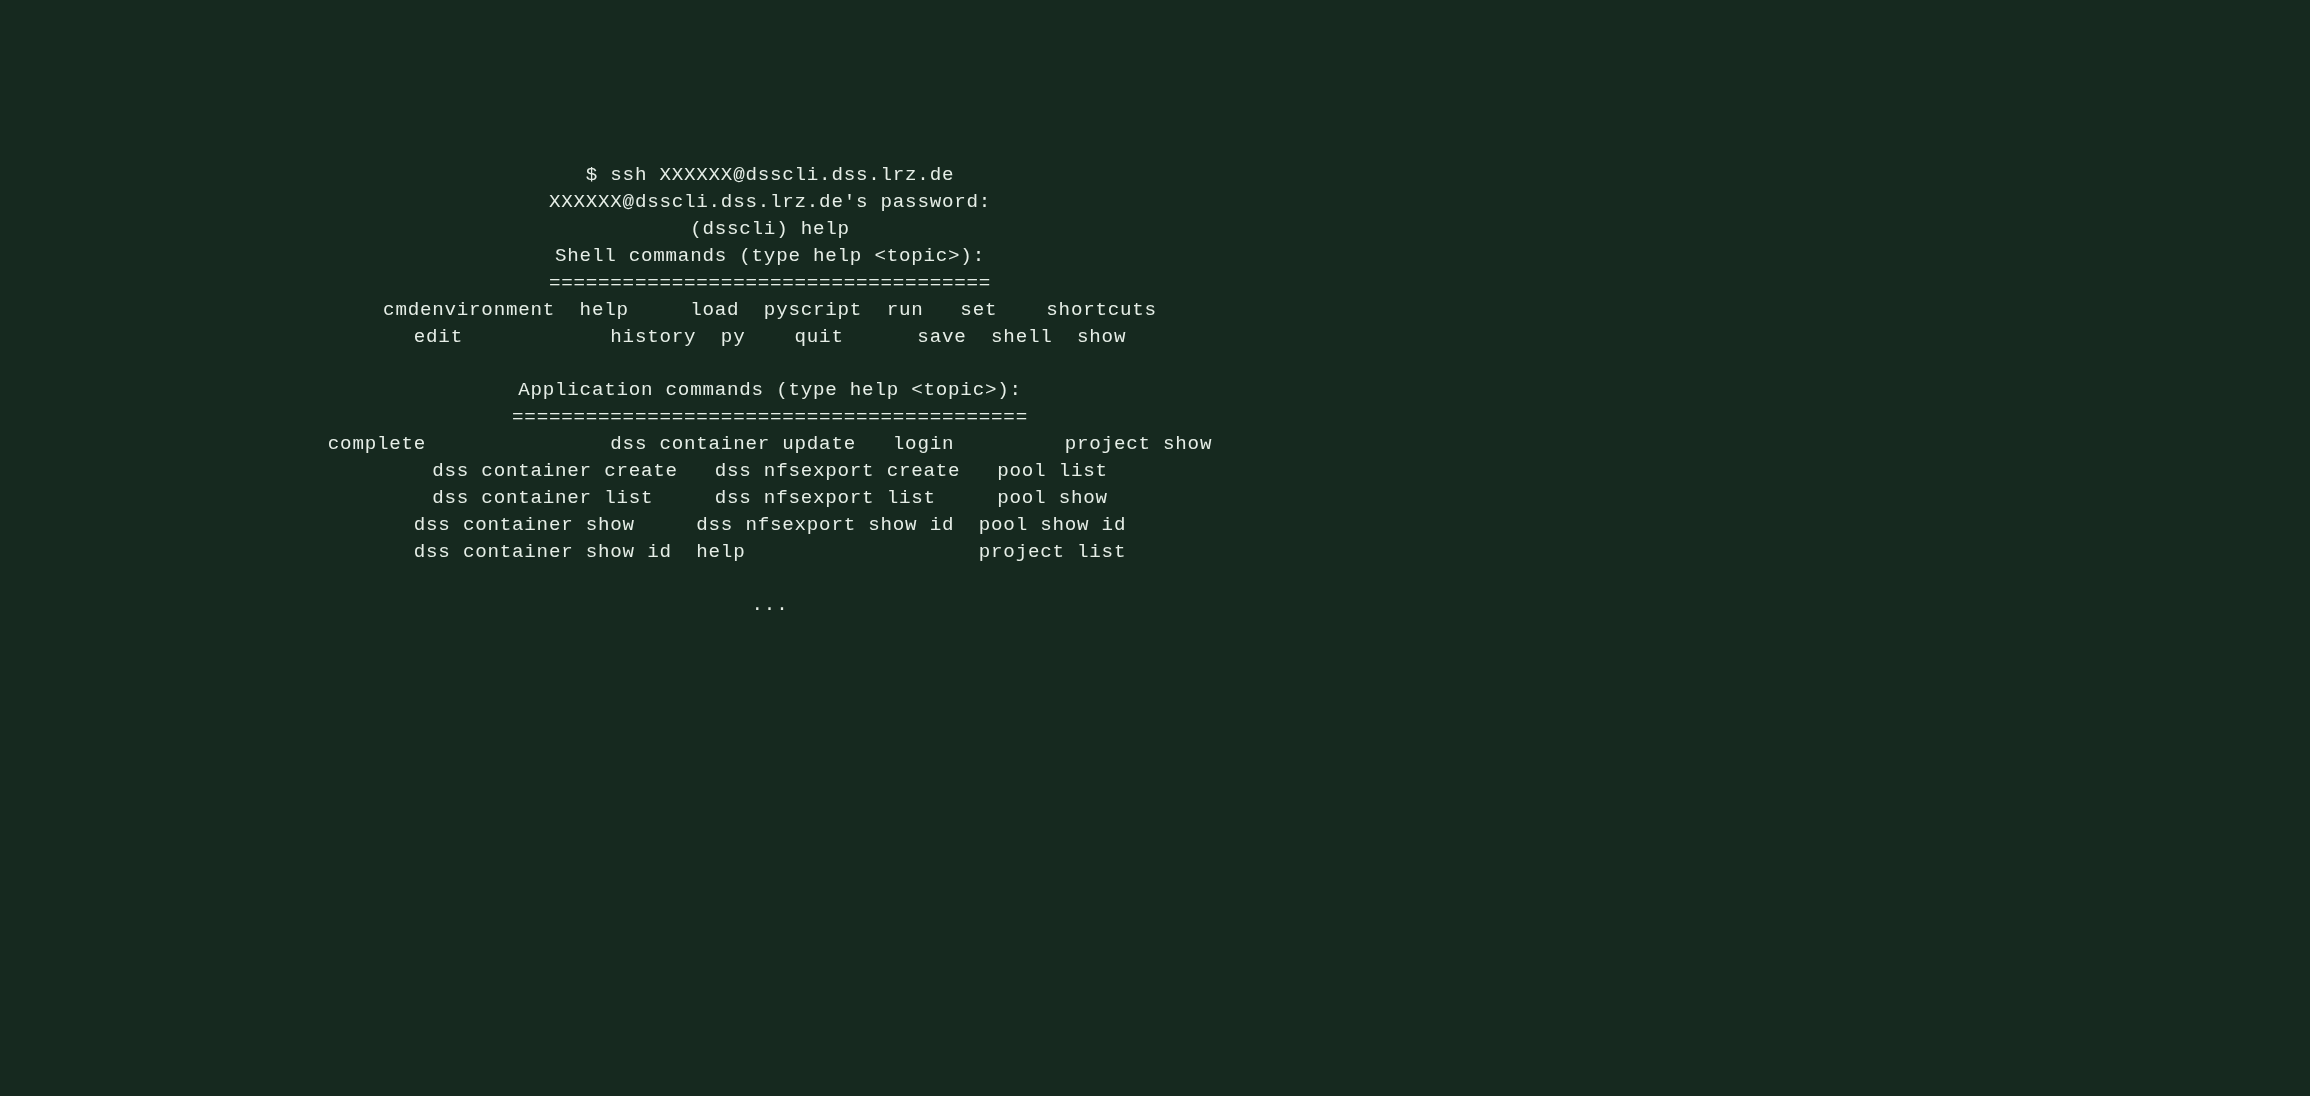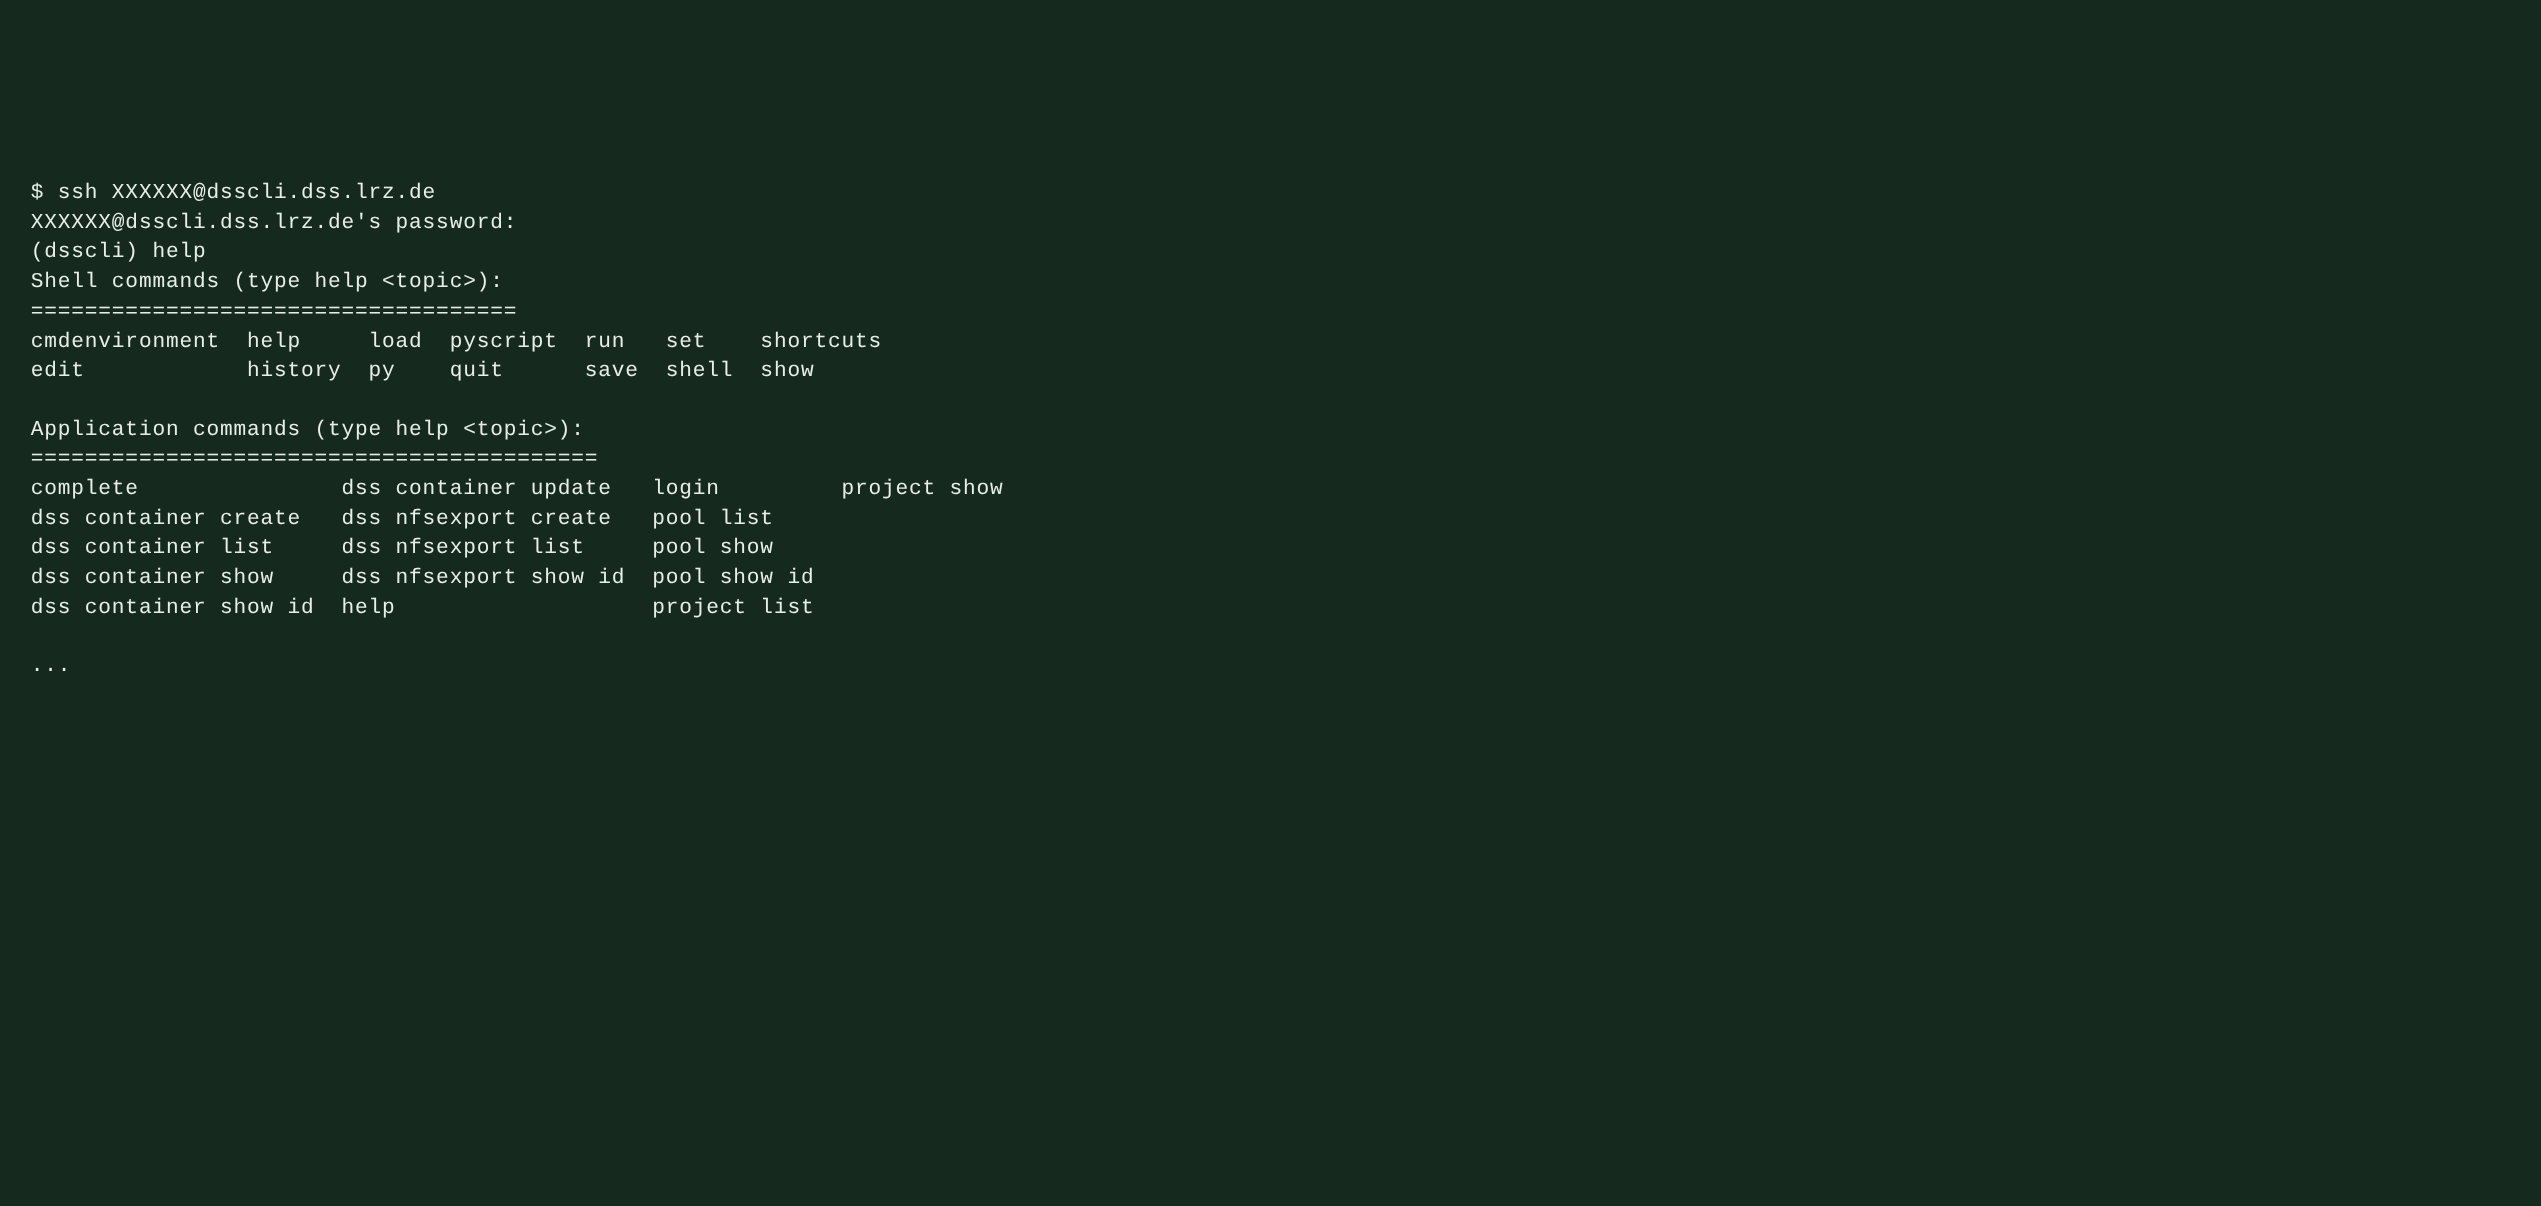--- a/index.html
+++ b/index.html
@@ -1,15 +1,15 @@
 <!DOCTYPE html>
 <html><head>
   <meta charset="utf-8">
   <style>
-    * { margin: 0; padding: 0; box-sizing: border-box; }
+    * { margin: 0; padding: 0; box-sizing: border-box; text-align: center; }
     body {
       background-color: #16291f;
       color: #e6eee7;
       font-family: 'Courier New', Courier, monospace;
       font-size: 19.2px;
       letter-spacing: 0.04em;
       padding: 28px;
       white-space: pre;
       overflow: hidden;
       width: 1540px;

